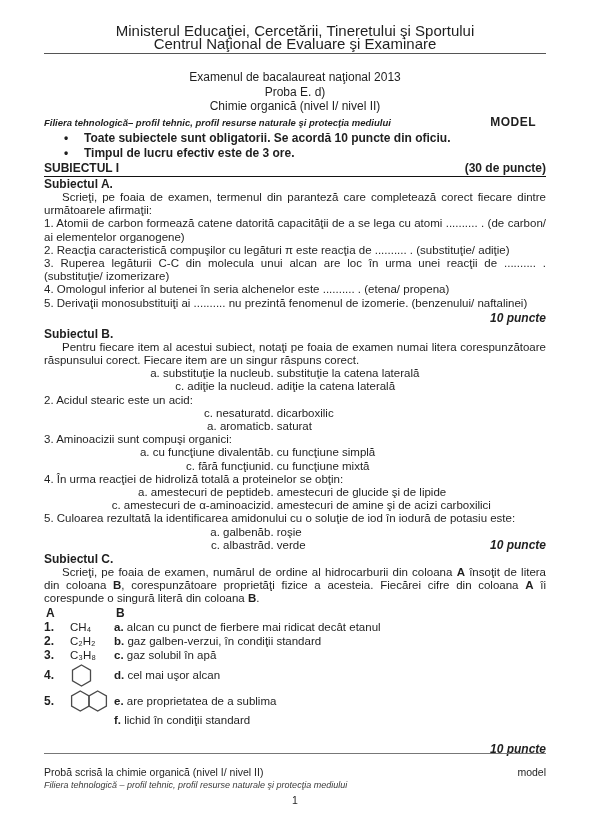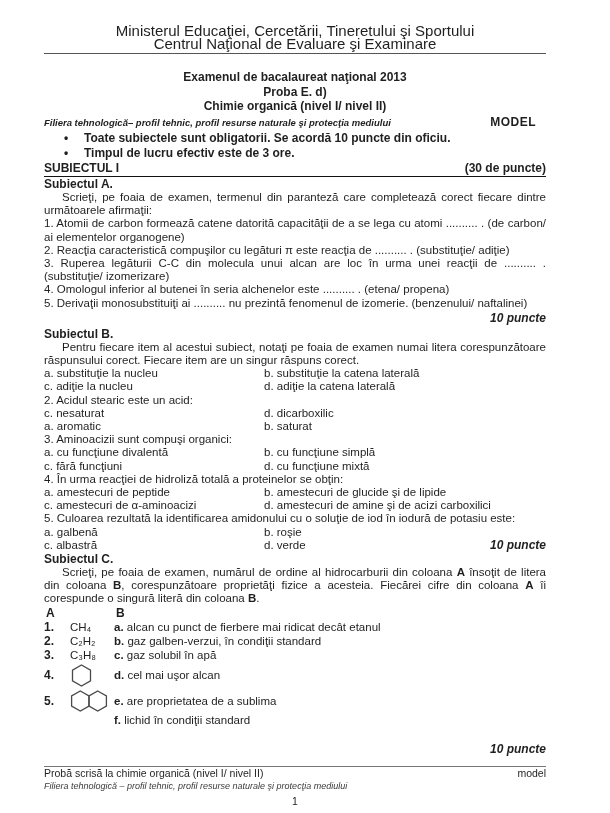--- a/index.html
+++ b/index.html
@@ -24,21 +24,21 @@
   .b { font-weight: bold; }
 
   
   .doc-header { text-align: center; font-size: 15px; line-height: 13px; }
   .rule {
     border: none; border-top: 1px solid #555;
     margin: 3px 0 0 0;
   }
 
   
-  .title-block { margin-top: 16px; text-align: center; font-weight: bold; font-size: 12px; line-height: 14.5px; }
+  .title-block { margin-top: 16px; text-align: center; font-weight: normal; font-size: 12px; line-height: 14.5px; }
 
   
   .filiera-row { margin-top: 2px; display: flex; justify-content: space-between; align-items: baseline; }
   .filiera { font-size: 9.5px; font-style: italic; font-weight: bold; }
   .model { font-size: 12px; font-weight: bold; padding-right: 10px; letter-spacing: .5px; }
 
   
   .bullets { margin-top: 2px; }
   .bullet-row { display: flex; font-weight: bold; font-size: 12px; line-height: 15px; }
   .bullet-dot { width: 20px; padding-left: 20px; flex: none; }
@@ -52,41 +52,41 @@
   }
 
   .sec-head { font-weight: bold; font-size: 12px; line-height: 14px; }
   .para { margin: 0; text-align: justify; text-indent: 18px; }
   .aline { text-align: justify; }
   .points { text-align: right; font-weight: bold; font-style: italic; font-size: 12px; line-height: 14px; }
   .points-a { margin: 1px 0 2px 0; }
 
   
   .opt-row { display: flex; }
-  .opt1 { width: 220px; flex: none; }
+  .opt1 { width: 220px; flex: none; text-align: right; }
   .opt2 { flex: 1; }
   .points-inline { flex: none; font-weight: bold; font-style: italic; font-size: 12px; }
 
   
   .c-cols { display: flex; font-weight: bold; font-size: 12px; margin-top: 1px; }
   .c-cols .colA { width: 70px; flex: none; padding-left: 2px; }
   .c-row { display: flex; align-items: center; margin-top: 1px; }
   .c-num { width: 26px; flex: none; font-weight: bold; font-size: 12px; }
   .c-formula { width: 44px; flex: none; }
   .c-body { flex: 1; }
   .c-letter { font-weight: bold; }
   .struct { display: block; }
   .struct svg { display: block; stroke: #4a4a4a; fill: none; stroke-width: 1.3; }
 
   
   .footer {
     position: absolute; left: 44px; right: 64px; top: 753px;
     border-top: 1px solid #777;
-    padding-top: 0;
-    font-size: 10.5px; line-height: 12.5px; margin-top: 13px;
+    padding-top: 12px;
+    font-size: 10.5px; line-height: 12.5px;
   }
   .footer-row1 { display: flex; justify-content: space-between; }
   .footer-filiera { font-size: 9px; font-style: italic; color: #3a3a3a; }
   .footer-page { text-align: center; margin-top: 3px; }
 </style>
 </head>
 <body>
 
 <div class="page">
 

